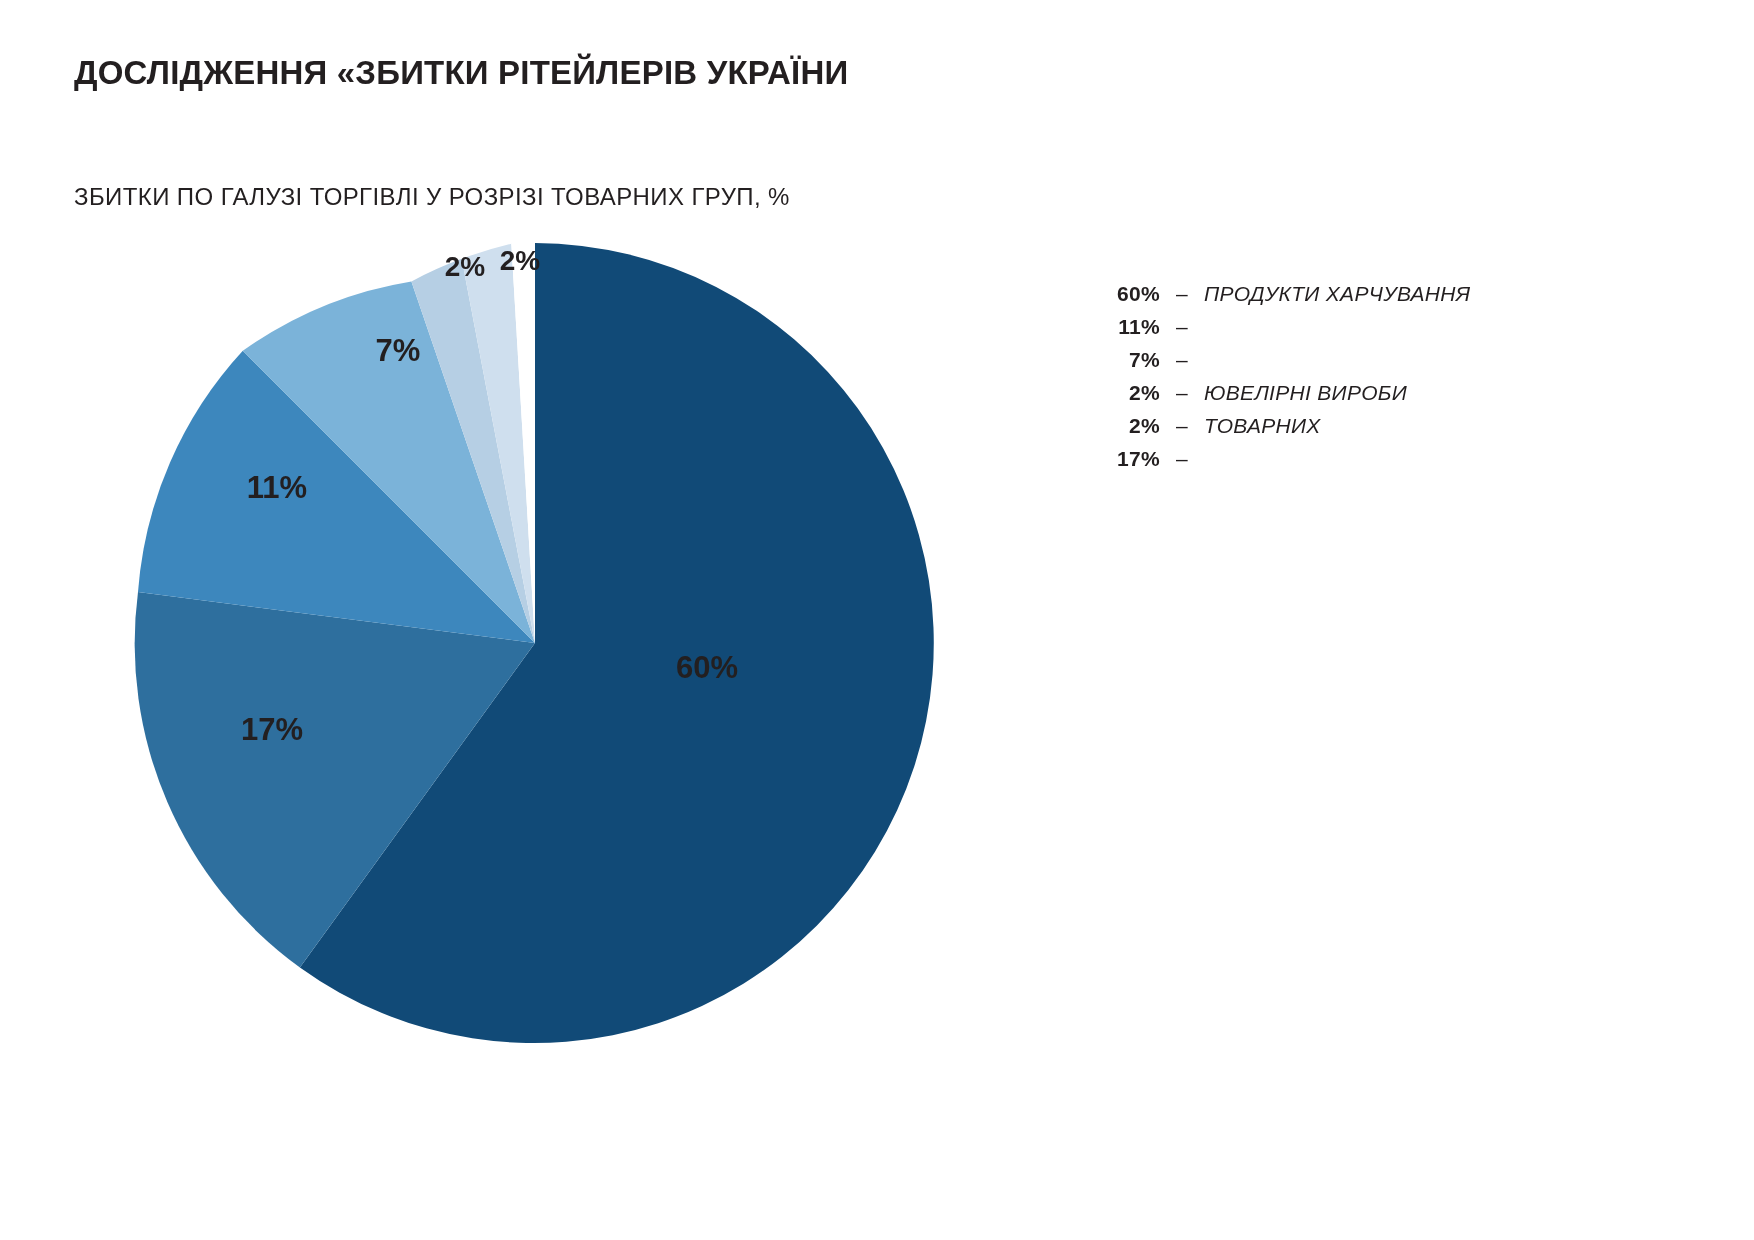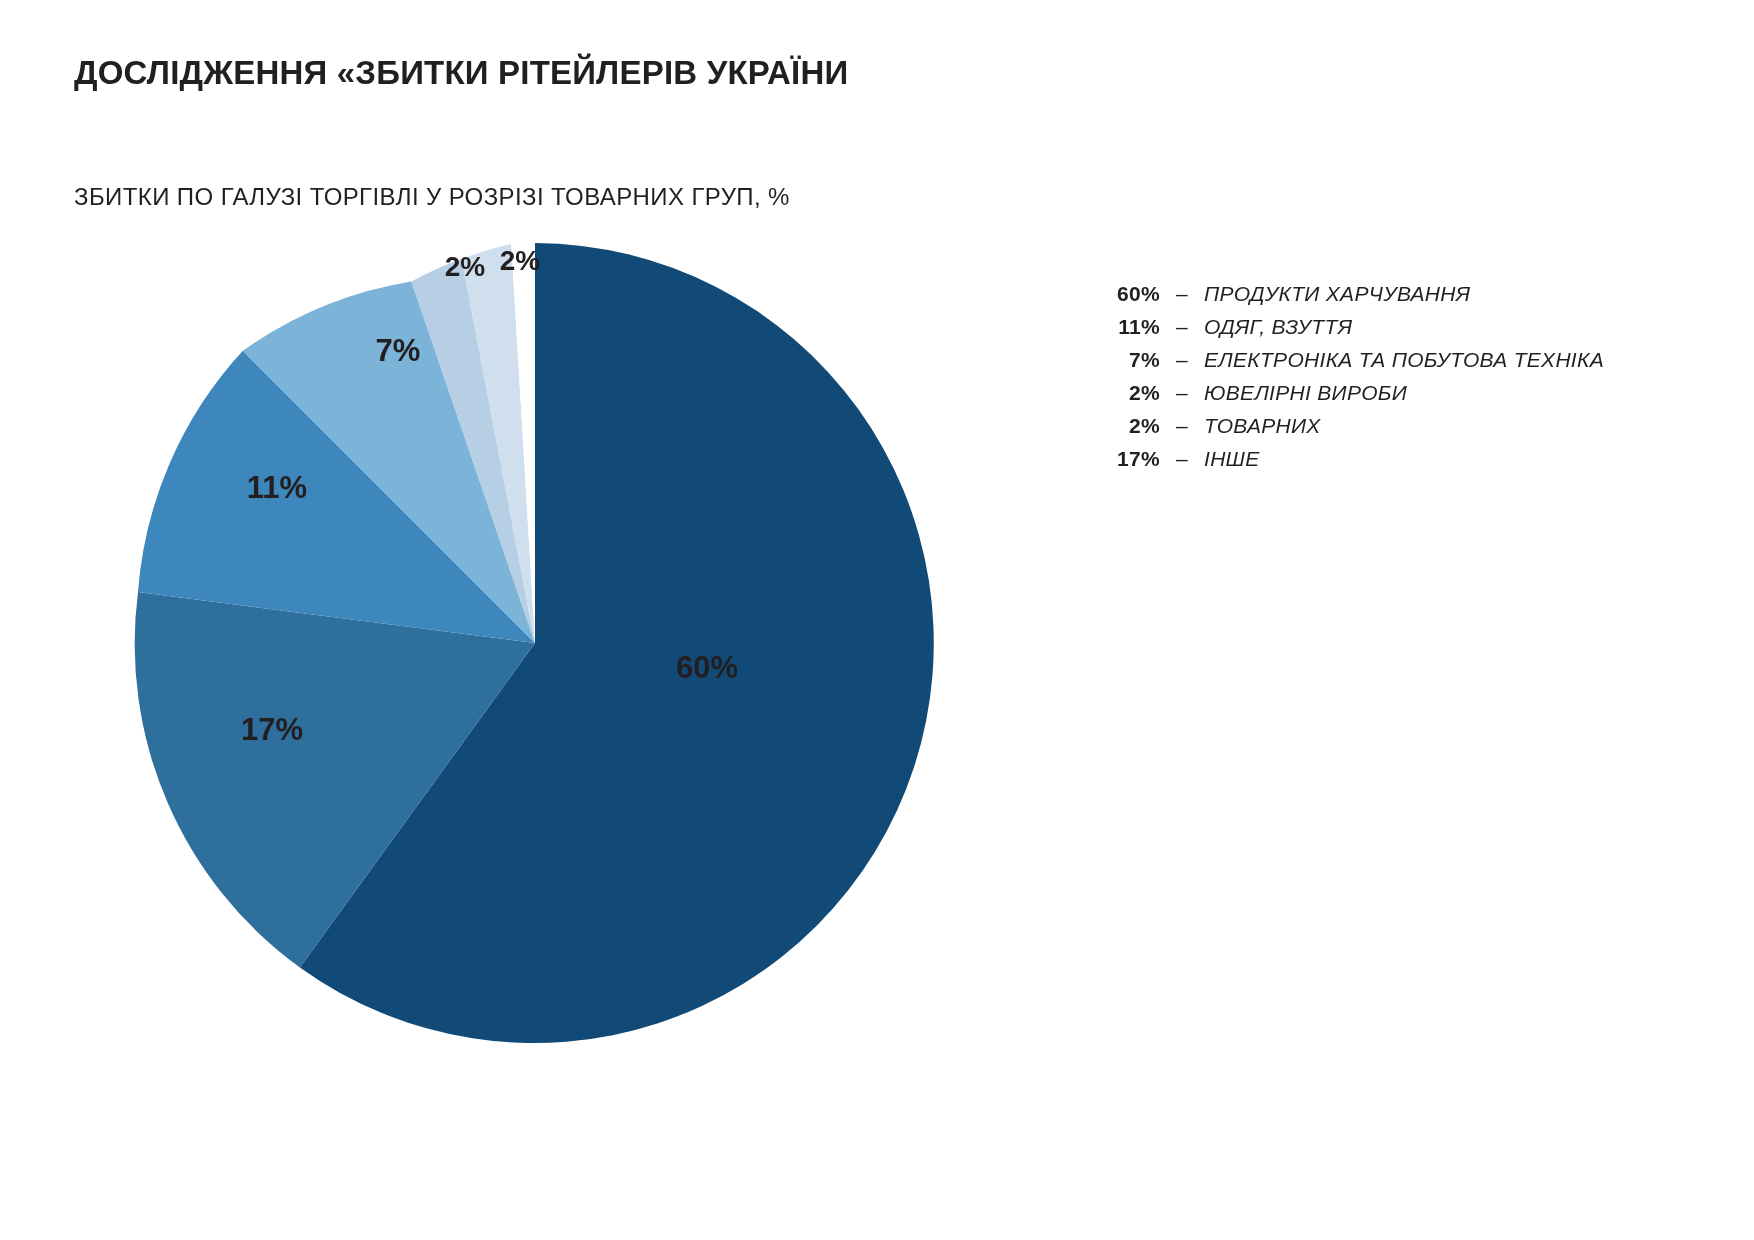--- a/index.html
+++ b/index.html
@@ -148,35 +148,32 @@
 
 <div class="legend">
   <div class="legend-row">
     <span class="legend-pct">60%</span>
     <span class="legend-dash">–</span>
     <span class="legend-label">ПРОДУКТИ ХАРЧУВАННЯ</span>
   </div>
   <div class="legend-row">
     <span class="legend-pct">11%</span>
     <span class="legend-dash">–</span>
-    <span class="legend-label">ОДЯГ, ВЗУТТЯ</span>
   </div>
   <div class="legend-row">
     <span class="legend-pct">7%</span>
     <span class="legend-dash">–</span>
-    <span class="legend-label">ЕЛЕКТРОНІКА ТА ПОБУТОВА ТЕХНІКА</span>
   </div>
   <div class="legend-row">
     <span class="legend-pct">2%</span>
     <span class="legend-dash">–</span>
     <span class="legend-label">ЮВЕЛІРНІ ВИРОБИ</span>
   </div>
   <div class="legend-row">
     <span class="legend-pct">2%</span>
     <span class="legend-dash">–</span>
     <span class="legend-label">ТОВАРНИХ</span>
   </div>
   <div class="legend-row">
     <span class="legend-pct">17%</span>
     <span class="legend-dash">–</span>
-    <span class="legend-label">ІНШЕ</span>
   </div>
 </div>
 
 </body></html>

